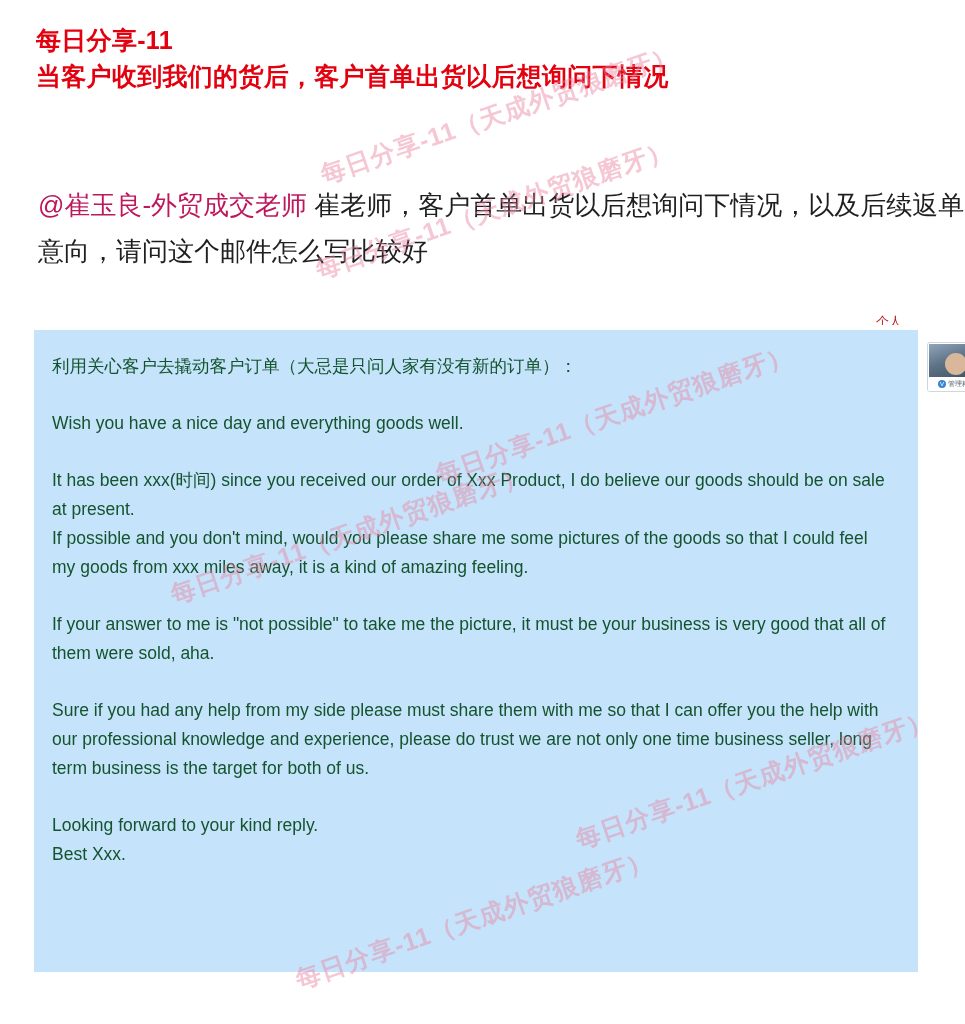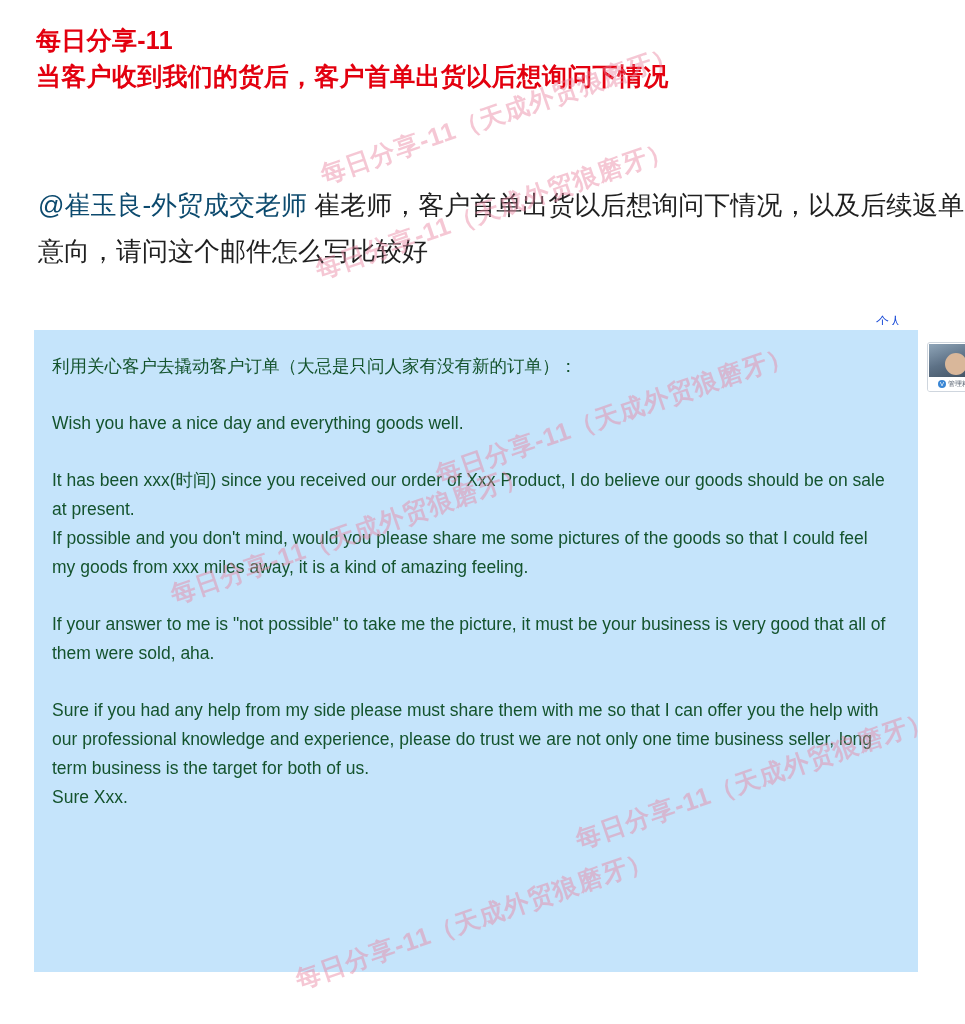--- a/index.html
+++ b/index.html
@@ -40,21 +40,21 @@
   .question-block {
     position: absolute;
     left: 12px;
     top: 182px;
     width: 940px;
     font-size: 26px;
     line-height: 46px;
     color: #1f1f1f;
   }
   .mention {
-    color: #0c4a6e;
+    color: #be185d;
   }
 
   
   .answer-card {
     position: absolute;
     left: 8px;
     top: 330px;
     width: 884px;
     height: 642px;
     background: #c5e4fb;
@@ -133,21 +133,21 @@
     margin-right: 2px;
     vertical-align: middle;
   }
 
   
   .cut-text {
     position: absolute;
     left: 850px;
     top: 313px;
     font-size: 13px;
-    color: #1d4ed8;
+    color: #b91c1c;
     overflow: hidden;
     height: 12px;
   }
 
   
   .wm {
     position: absolute;
     color: rgba(233, 130, 160, 0.45);
     font-size: 25px;
     font-weight: bold;
@@ -180,21 +180,22 @@
 
   <div class="cut-text">个人</div>
 
   <div class="answer-card">
     <p>利用关心客户去撬动客户订单（大忌是只问人家有没有新的订单）：</p>
     <p class="gap">Wish you have a nice day and everything goods well.</p>
     <p class="gap">It has been xxx(时间) since you received our order of Xxx Product, I do believe our goods should be on sale at present.
 If possible and you don't mind, would you please share me some pictures of the goods so that I could feel my goods from xxx miles away, it is a kind of amazing feeling.</p>
     <p class="gap">If your answer to me is "not possible" to take me the picture, it must be your business is very good that all of them were sold, aha.</p>
     <p class="gap">Sure if you had any help from my side please must share them with me so that I can offer you the help with our professional knowledge and experience, please do trust we are not only one time business seller, long term business is the target for both of us.</p>
-    <p>Sure Xxx.</p>
+    <p class="gap">Looking forward to your kind reply.</p>
+    <p>Best Xxx.</p>
   </div>
 
   <div class="avatar-badge">
     <div class="avatar-photo"></div>
     <div class="avatar-star">★</div>
     <div class="avatar-caption">
       <span class="v">V</span><span>管理精英</span>
     </div>
   </div>
 

